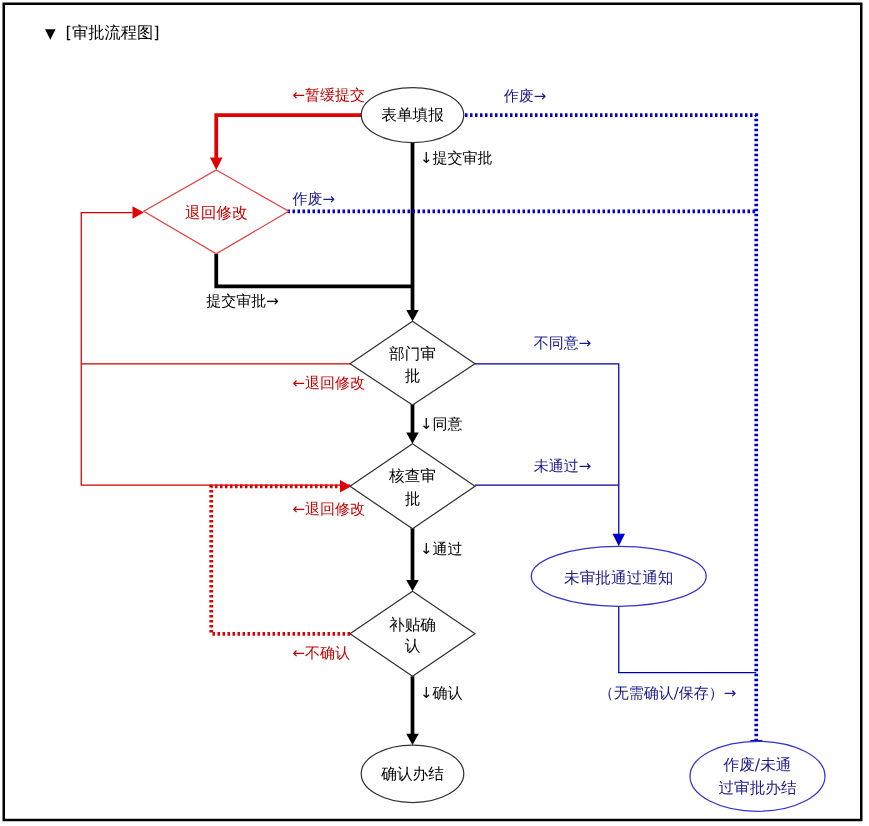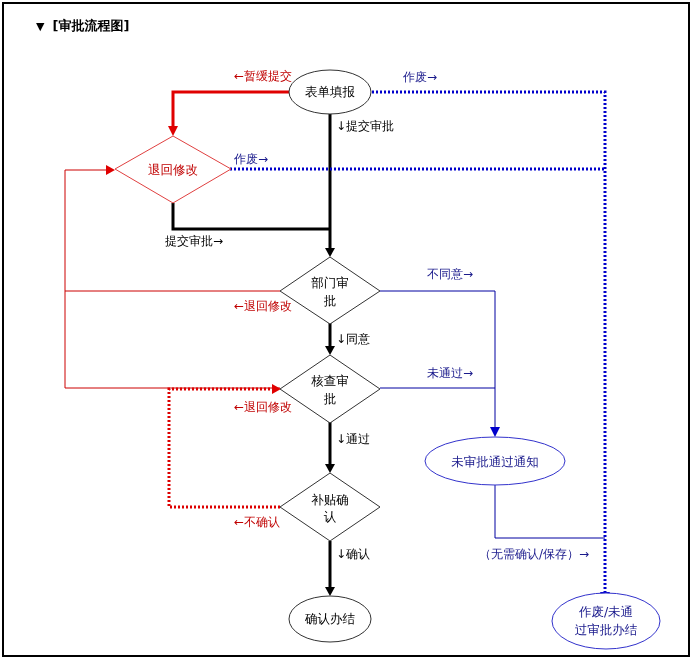--- a/index.html
+++ b/index.html
@@ -1,20 +1,20 @@
 <!DOCTYPE html>
 <html><head>
   <meta charset="utf-8">
   <style>
     html, body { margin:0; padding:0; background:#fff; }
     body { width:695px; height:661px; position:relative; overflow:hidden;
            font-family:"DejaVu Sans", "Liberation Sans", sans-serif; }
     .frame { position:absolute; left:2px; top:2px; width:688px; height:655px;
              border:2px solid #000; box-sizing:border-box; }
-    .title { position:absolute; left:36px; top:17px; font-size:13px; font-weight:bold; color:#000; }
+    .title { position:absolute; left:36px; top:17px; font-size:13px; font-weight:normal; color:#000; }
     .title .tri { display:inline-block; margin-right:8px; font-size:11px; }
     svg { position:absolute; left:0; top:0; }
     .lbl { font-size:12px; }
     .node-text { font-size:12.5px; }
   </style>
 </head>
 <body>
 
 <div class="frame"></div>
 

